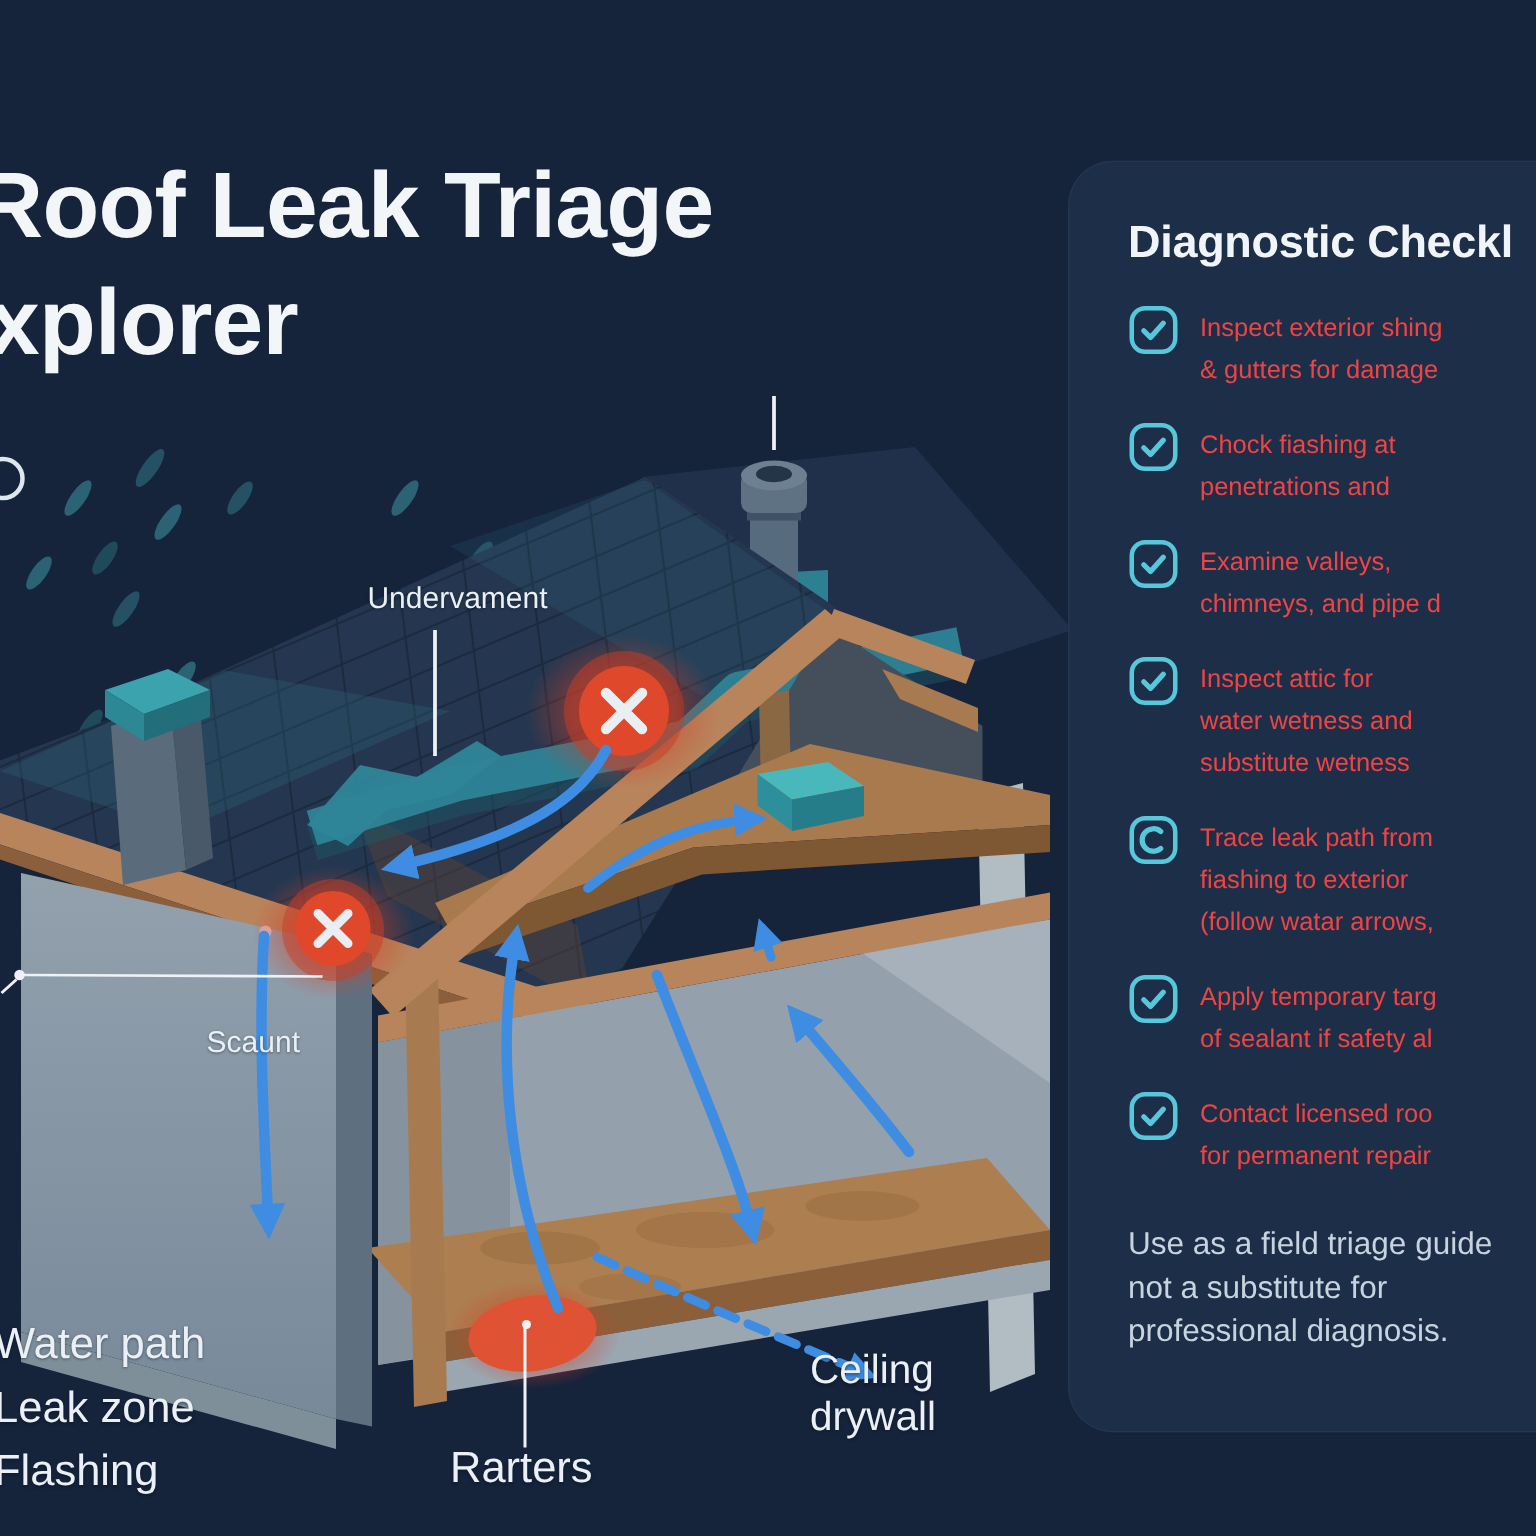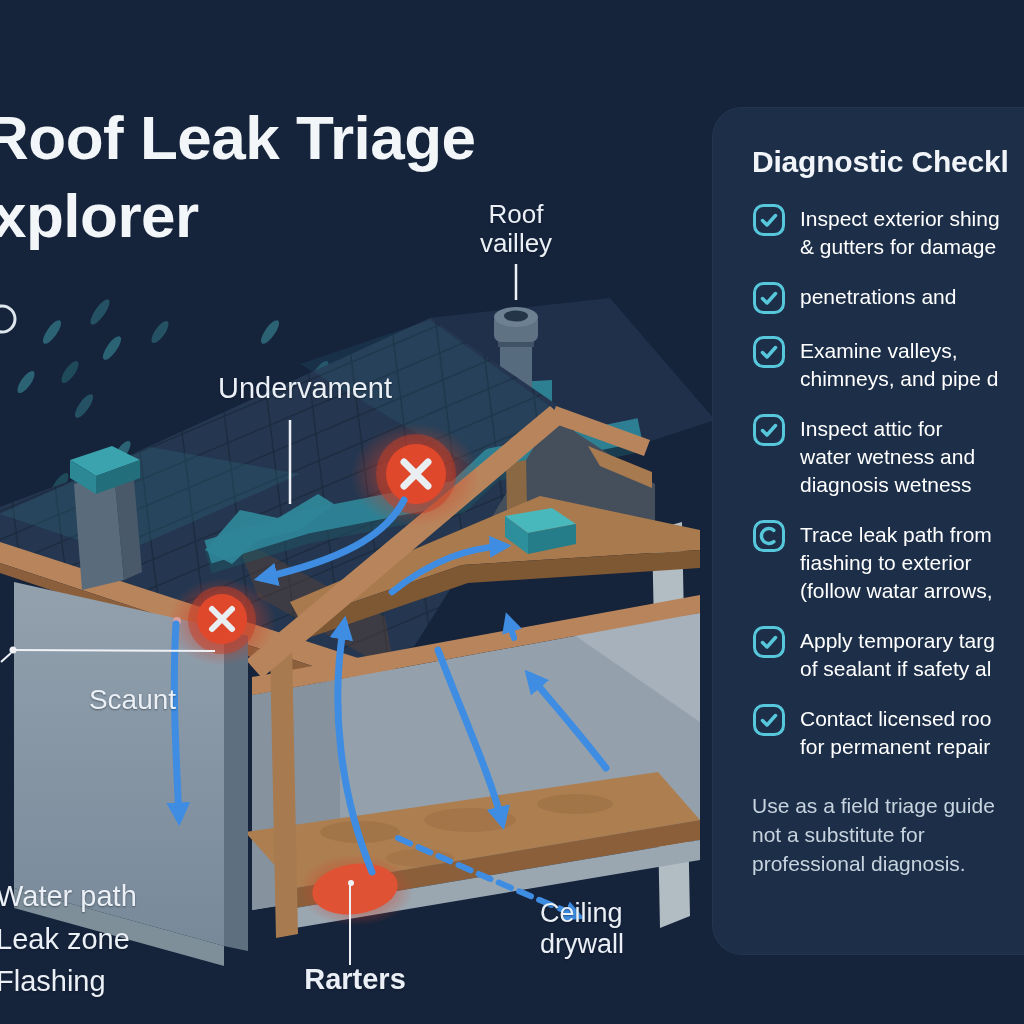--- a/index.html
+++ b/index.html
@@ -17,41 +17,41 @@
     position:absolute;font-weight:700;color:#f3f6f9;font-size:62px;
     letter-spacing:-0.5px;white-space:nowrap;
   }
   .title-l1{left:-16px;top:70px;}
   .title-l2{left:-8px;top:148px;}
 
   
   .dlabel{position:absolute;color:#eaf0f5;white-space:nowrap;line-height:1.12;
           text-shadow:0 1px 2px rgba(10,18,30,.45);}
   .lab-roof-valley{left:455px;top:168px;width:122px;text-align:center;font-size:26px;}
-  .lab-underlayment{left:210px;top:340px;width:190px;text-align:center;font-size:29px;}
-  .lab-sealant{left:50px;top:652px;width:165px;text-align:center;font-size:28px;line-height:1.15;}
-  .lab-rafters{left:300px;top:931px;width:110px;text-align:center;font-size:29px;font-weight:bold;}
+  .lab-underlayment{left:210px;top:356px;width:190px;text-align:center;font-size:20px;}
+  .lab-sealant{left:35px;top:652px;width:165px;text-align:right;font-size:20px;line-height:1.15;}
+  .lab-rafters{left:300px;top:931px;width:110px;font-size:29px;}
   .lab-ceiling{left:540px;top:866px;font-size:27px;line-height:1.15;}
   .legend-item{position:absolute;left:-4px;color:#eaf0f5;font-size:29px;white-space:nowrap;
                text-shadow:0 1px 2px rgba(10,18,30,.45);}
   .legend-1{top:848px;} .legend-2{top:891px;} .legend-3{top:933px;}
 
   
   .panel{
     position:absolute;left:712px;top:75px;width:372px;height:848px;
     background:#1d2f48;border-radius:30px;box-sizing:border-box;
     padding:38px 0 0 40px;box-shadow:0 0 0 1px rgba(255,255,255,.03) inset;
   }
   .panel h2{
     margin:0 0 26px 0;font-size:30px;font-weight:700;color:#f1f5f9;
     white-space:nowrap;letter-spacing:-0.2px;
   }
   .check-item{display:flex;align-items:flex-start;margin-bottom:22px;}
   .cbx{flex:0 0 34px;width:34px;height:34px;margin-right:14px;margin-top:-2px;}
-  .check-lines{font-size:21px;line-height:28px;color:#ffffff;white-space:nowrap;}
+  .check-lines{font-size:17px;line-height:28px;color:#ef4444;white-space:nowrap;}
   .panel-footer{margin-top:30px;font-size:21px;line-height:29px;color:#c7d3de;white-space:nowrap;}
 </style>
 </head>
 <body>
 
 <div class="stage">
 
   <svg class="scene" width="1024" height="1024" viewBox="0 0 1024 1024">
     <defs>
       <pattern id="sh" width="46" height="26" patternUnits="userSpaceOnUse" patternTransform="rotate(-23) skewX(-16)">
@@ -204,24 +204,20 @@
       <circle cx="13" cy="618" r="3.5" stroke="none"></circle>
       <path d="M1 630 L11 621" stroke-width="2" fill="none"></path>
       <path d="M350 853 V933" stroke-width="2" fill="none"></path>
       <circle cx="351" cy="851" r="3" stroke="none"></circle>
     </g>
   </svg>
 
   <div class="title-l1">Roof Leak Triage</div>
   <div class="title-l2">xplorer</div>
 
-  <div class="dlabel lab-roof-valley">
-    <div>Roof</div>
-    <div>vailley</div>
-  </div>
   <div class="dlabel lab-underlayment">Undervament</div>
   <div class="dlabel lab-sealant">
     <div>Scaunt</div>
   </div>
   <div class="dlabel lab-rafters">Rarters</div>
   <div class="dlabel lab-ceiling">
     <div>Ceiling</div>
     <div>drywall</div>
   </div>
 
@@ -246,20 +242,21 @@
     </div>
 
     <div class="check-item">
       <span class="cbx">
         <svg width="34" height="34" viewBox="0 0 34 34">
             <rect x="2.5" y="2.5" width="29" height="29" rx="9" fill="none" stroke="#57c7dc" stroke-width="3"></rect>
             <path d="M10.5 17.5 L15 22 L23.5 12.5" fill="none" stroke="#57c7dc" stroke-width="3.5" stroke-linecap="round" stroke-linejoin="round"></path>
           </svg>
       </span>
       <div class="check-lines">
+        <div>Chock fiashing at</div>
         <div>penetrations and</div>
       </div>
     </div>
 
     <div class="check-item">
       <span class="cbx">
         <svg width="34" height="34" viewBox="0 0 34 34">
             <rect x="2.5" y="2.5" width="29" height="29" rx="9" fill="none" stroke="#57c7dc" stroke-width="3"></rect>
             <path d="M10.5 17.5 L15 22 L23.5 12.5" fill="none" stroke="#57c7dc" stroke-width="3.5" stroke-linecap="round" stroke-linejoin="round"></path>
           </svg>
@@ -273,21 +270,21 @@
     <div class="check-item">
       <span class="cbx">
         <svg width="34" height="34" viewBox="0 0 34 34">
             <rect x="2.5" y="2.5" width="29" height="29" rx="9" fill="none" stroke="#57c7dc" stroke-width="3"></rect>
             <path d="M10.5 17.5 L15 22 L23.5 12.5" fill="none" stroke="#57c7dc" stroke-width="3.5" stroke-linecap="round" stroke-linejoin="round"></path>
           </svg>
       </span>
       <div class="check-lines">
         <div>Inspect attic for</div>
         <div>water wetness and</div>
-        <div>diagnosis wetness</div>
+        <div>substitute wetness</div>
       </div>
     </div>
 
     <div class="check-item">
       <span class="cbx">
         <svg width="34" height="34" viewBox="0 0 34 34">
             <rect x="2.5" y="2.5" width="29" height="29" rx="9" fill="none" stroke="#57c7dc" stroke-width="3"></rect>
             <path d="M21.8 11.3 A7.5 7.5 0 1 0 21.8 22.7" fill="none" stroke="#57c7dc" stroke-width="3.5" stroke-linecap="round"></path>
           </svg>
       </span>

